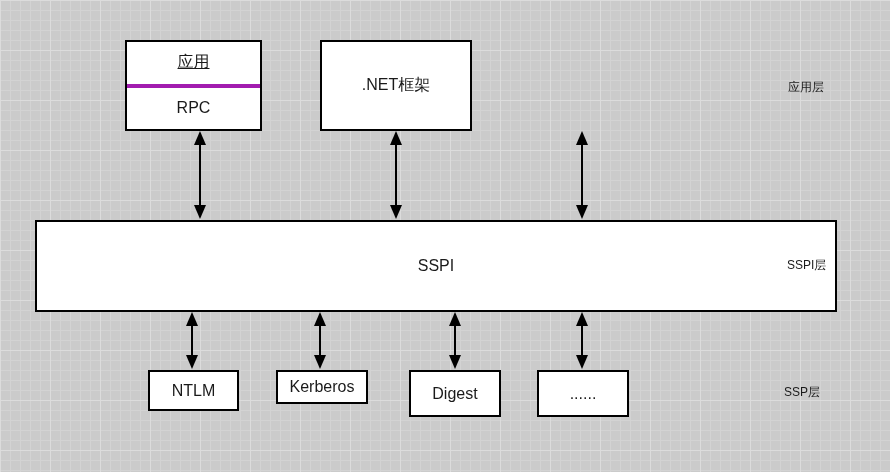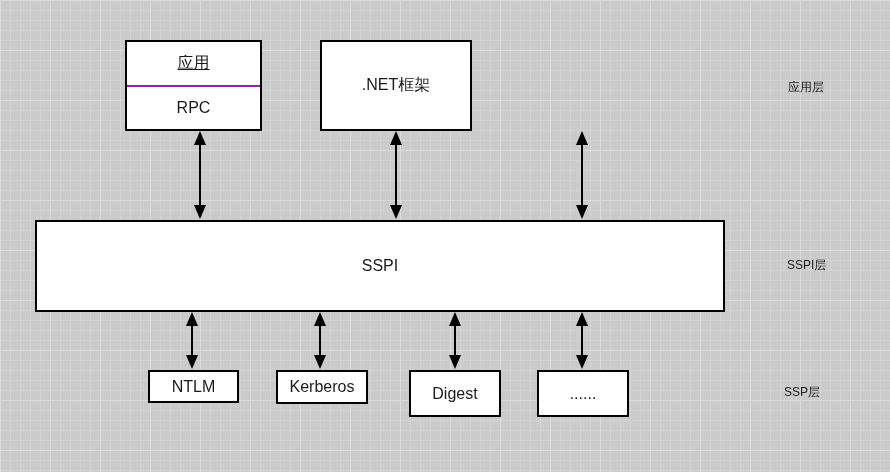--- a/index.html
+++ b/index.html
@@ -35,21 +35,21 @@
   }
   .cell {
     flex: 1;
     display: flex;
     align-items: center;
     justify-content: center;
     font-size: 16px;
     color: #1a1a1a;
     white-space: nowrap;
   }
-  .cell.divided { border-bottom: 2px solid #a21caf; text-decoration: underline; }
+  .cell.divided { border-bottom: 4px solid #a21caf; text-decoration: underline; }
   .layer-label {
     position: absolute;
     font-size: 12px;
     color: #1a1a1a;
     white-space: nowrap;
   }
 </style>
 </head>
 <body>
 
@@ -98,25 +98,25 @@
   <div class="node" style="left:125px; top:40px; width:137px; height:91px;">
     <div class="cell divided">应用</div>
     <div class="cell">RPC</div>
   </div>
 
   <div class="node" style="left:320px; top:40px; width:152px; height:91px;">
     <div class="cell">.NET框架</div>
   </div>
 
 
-  <div class="node" style="left:35px; top:220px; width:690px; height:92px;">
+  <div class="node" style="left:35px; top:220px; width:802px; height:92px;">
     <div class="cell">SSPI</div>
   </div>
 
-  <div class="node" style="left:148px; top:370px; width:91px; height:33px;text-align:center;">
+  <div class="node" style="left:148px; top:370px; width:91px; height:41px;text-align:center;">
     <div class="cell">NTLM</div>
   </div>
 
   <div class="node" style="left:276px; top:370px; width:92px; height:34px;">
     <div class="cell">Kerberos</div>
   </div>
 
   <div class="node" style="left:409px; top:370px; width:92px; height:47px;">
     <div class="cell">Digest</div>
   </div>

